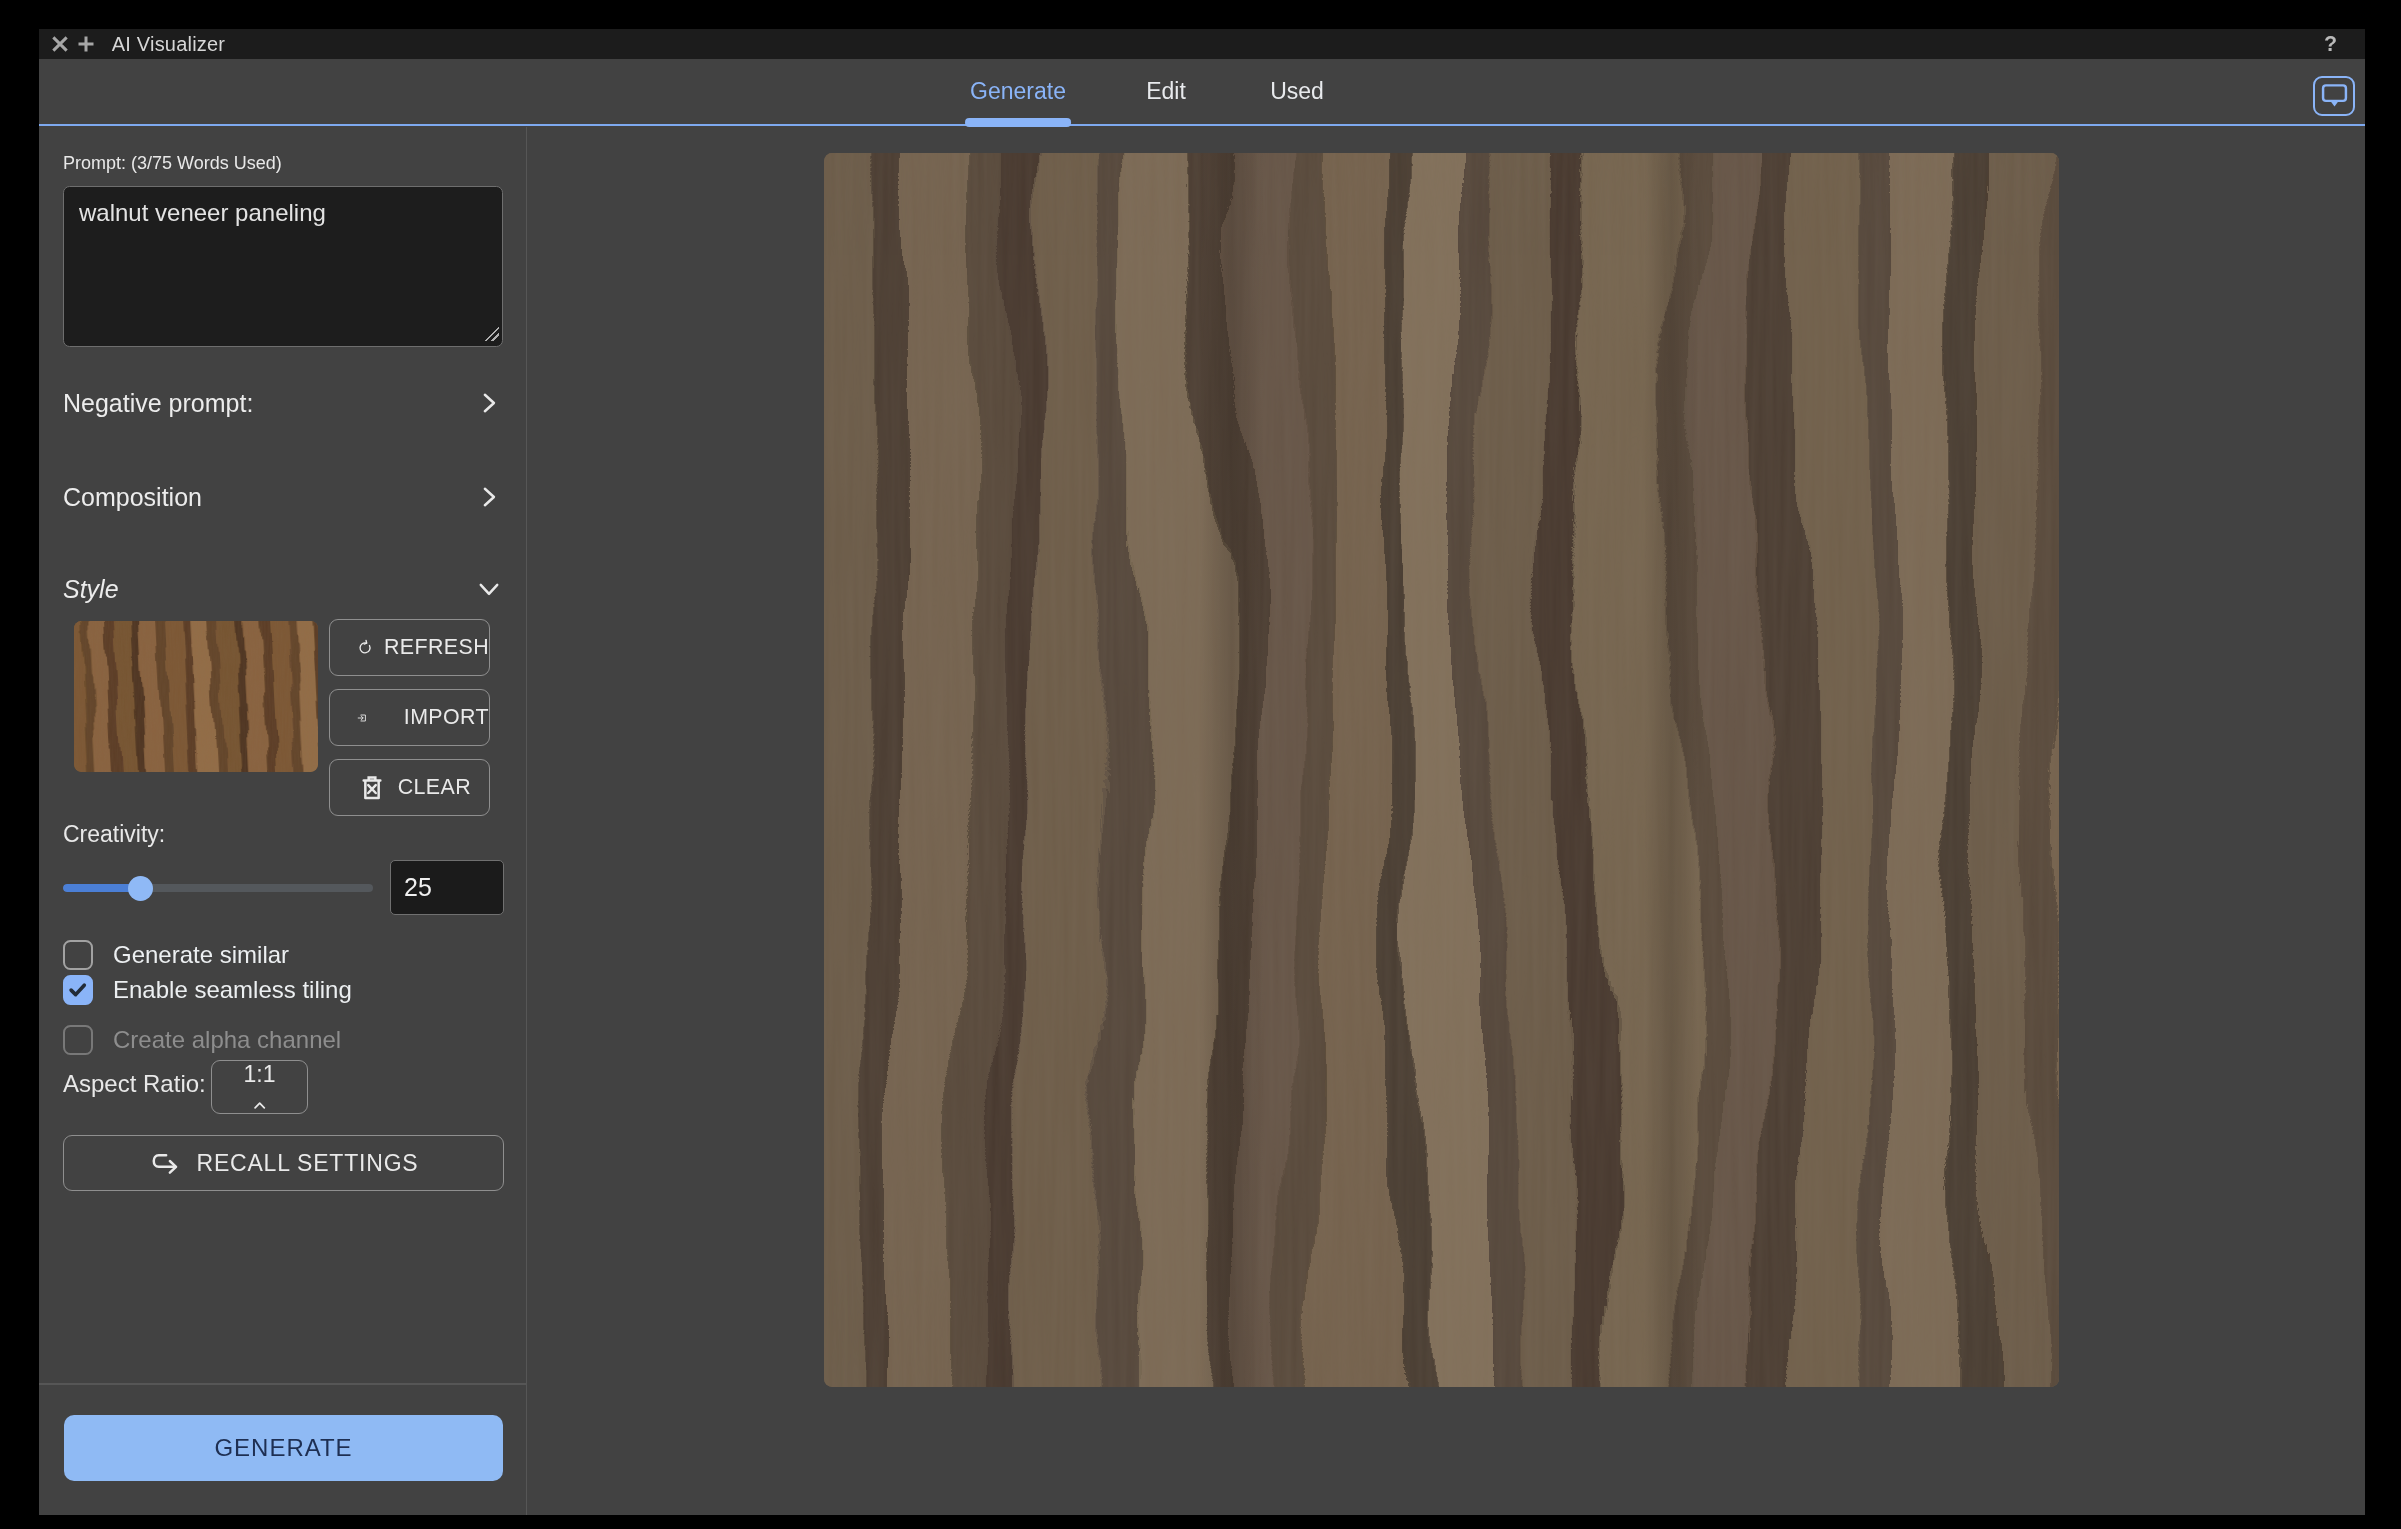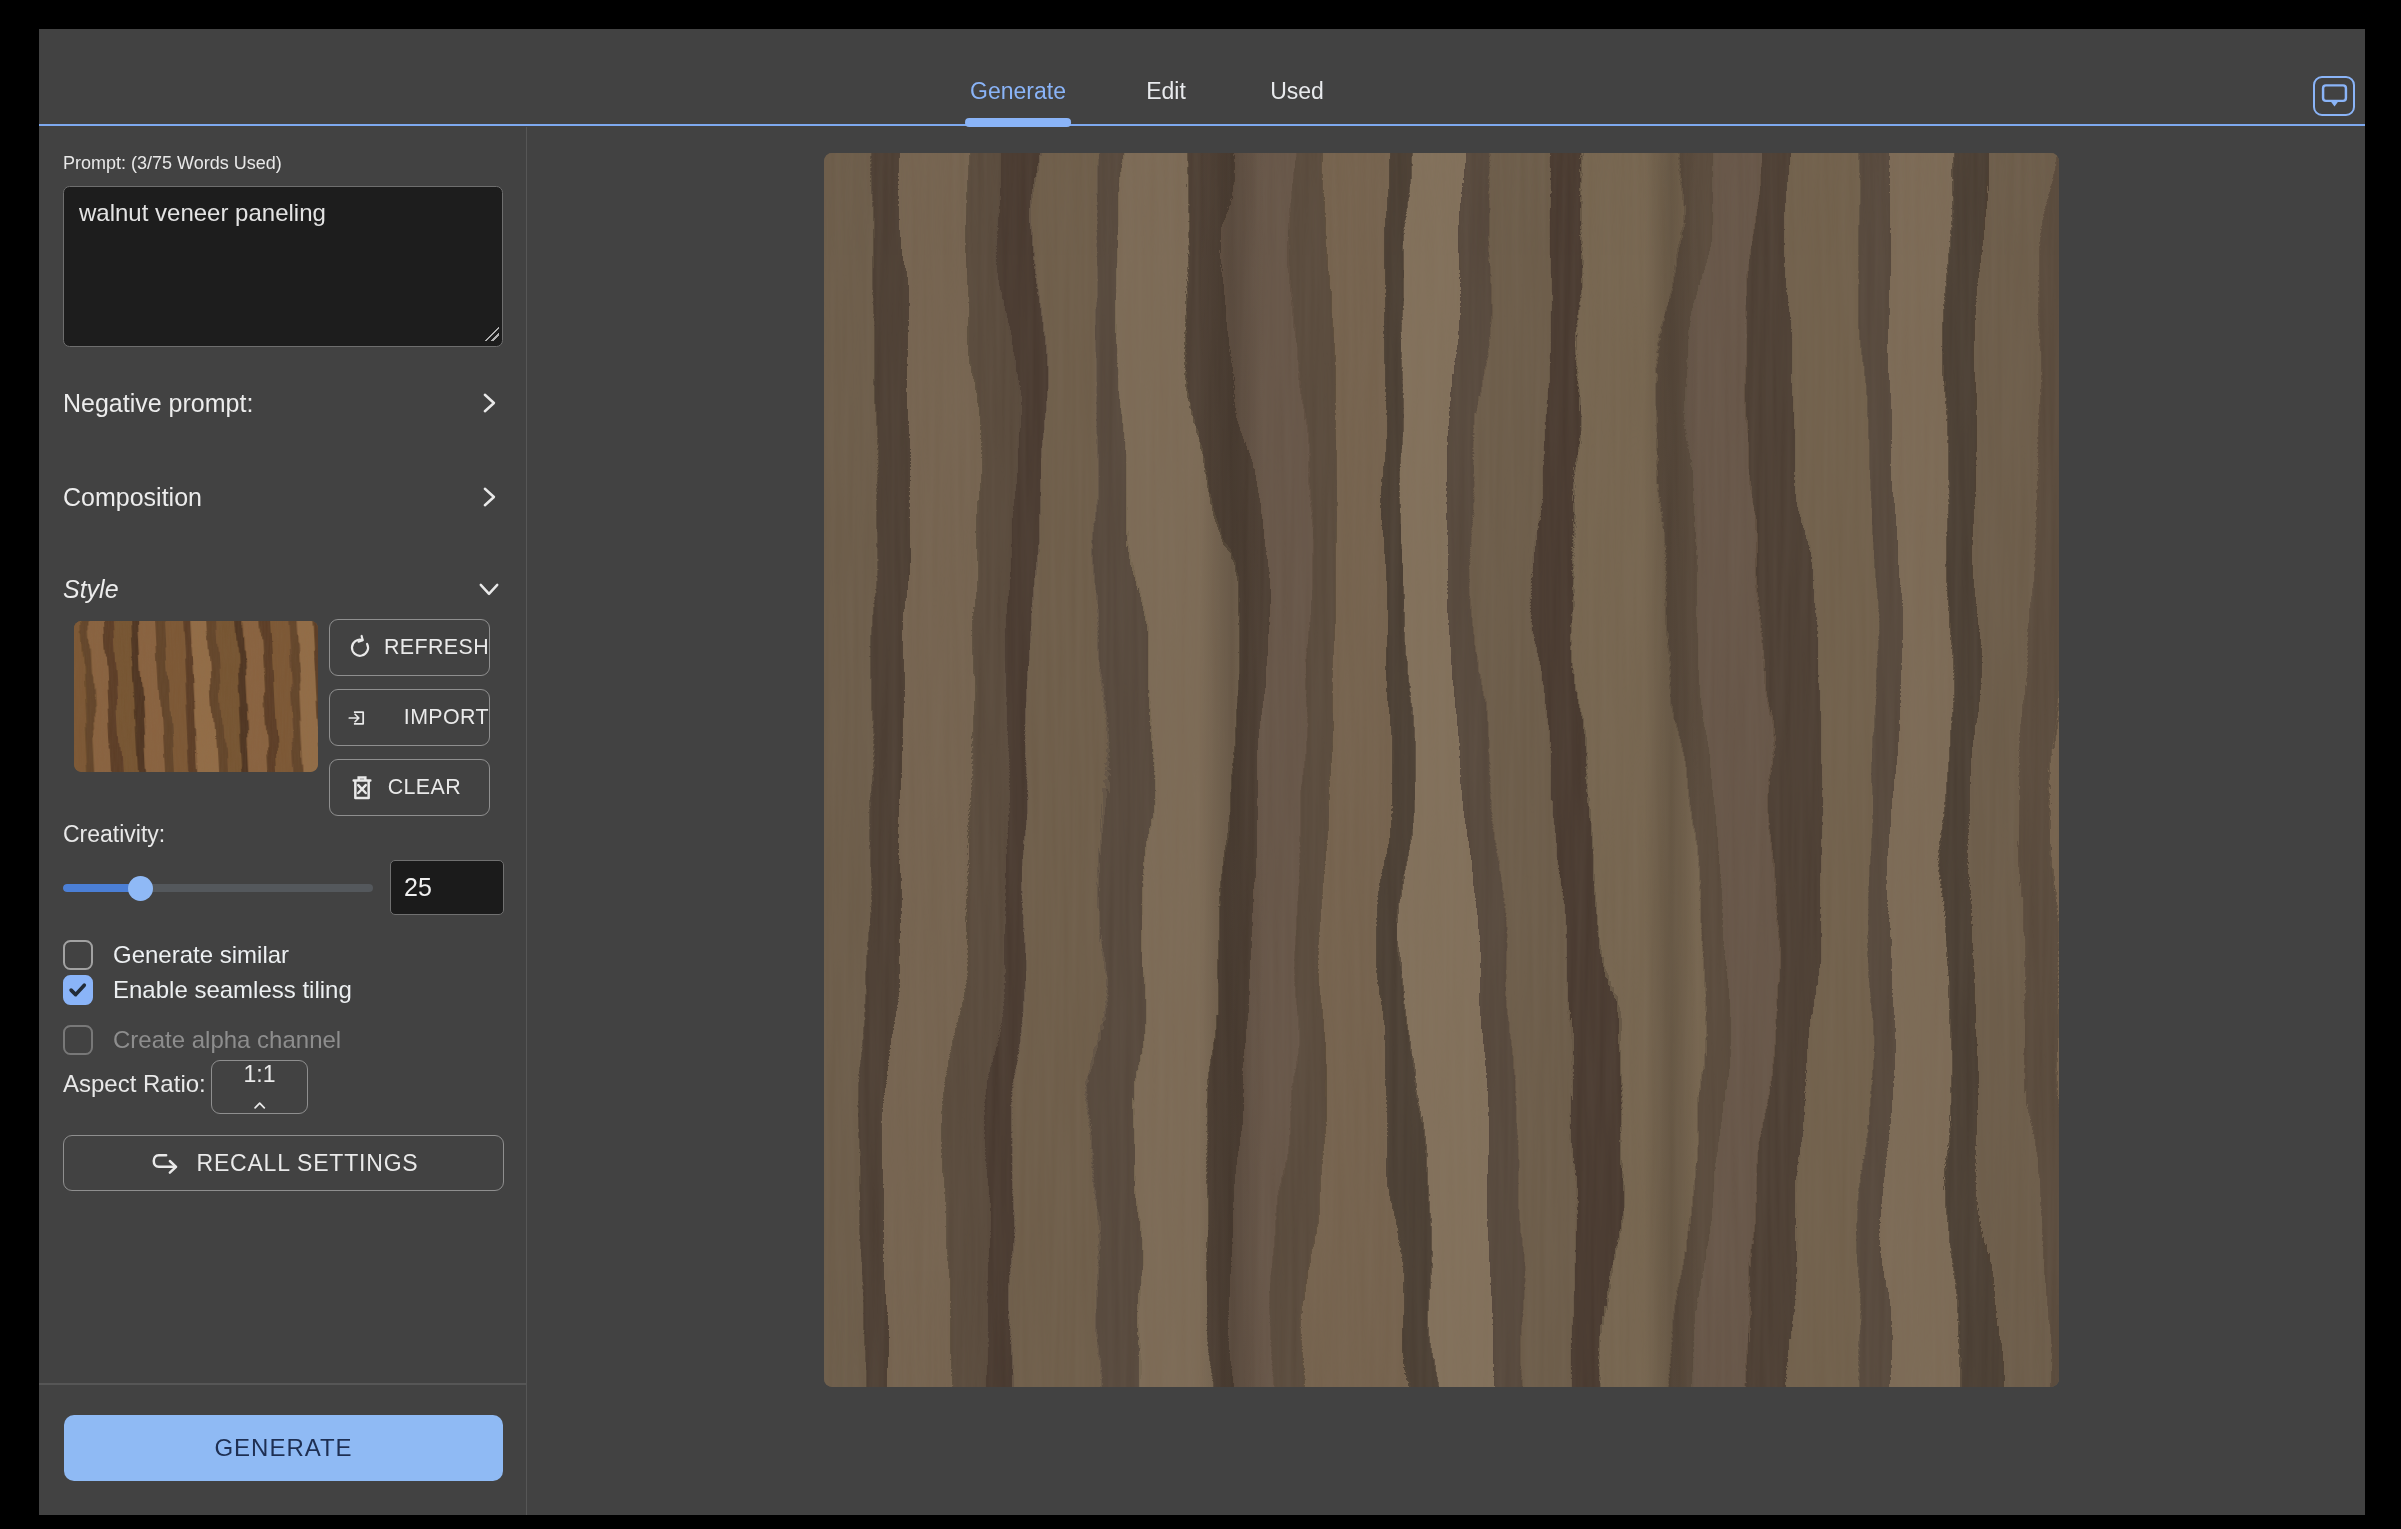--- a/index.html
+++ b/index.html
@@ -70,21 +70,21 @@
     border-radius:7.4px; overflow:hidden; cursor:pointer;
   }
   .style-thumb svg { width:100%; height:100%; display:block; }
   .btn-outline {
     background:transparent; border:1.6px solid #8f8f8f; border-radius:9px;
     color:#e9e9e9; display:flex; align-items:center; cursor:pointer;
     font-family:"Liberation Sans", sans-serif;
   }
   .style-btn {
     position:absolute; left:290px; width:161px; height:57px;
-    font-size:21.4px; letter-spacing:0.4px; gap:10.7px; padding-left:17px;
+    font-size:21.4px; letter-spacing:0.4px; gap:10.7px; padding-left:27px;
   }
   .style-btn.b0 { top:492px; } .style-btn.b1 { top:562px;gap:36px; } .style-btn.b2 { top:632px; }
   .creativity-label { position:absolute; left:24px; top:694px; font-size:23px; color:#e8e8e8; }
   .slider { position:absolute; left:24px; top:746px; width:310px; height:30px; cursor:pointer; }
   .slider-track {
     position:absolute; left:0; right:0; top:10.7px; height:8.2px; border-radius:4.1px; background:#54585c; overflow:hidden;
   }
   .slider-fill { height:100%; background:#4b7fd6; border-radius:4.1px; }
   .slider-thumb {
     position:absolute; top:2.5px; width:25px; height:25px; border-radius:50%; background:#8fb9f6;
@@ -131,20 +131,34 @@
     border-radius:8.2px; overflow:hidden;
   }
   .preview svg { width:100%; height:100%; display:block; }
   .icon-stroke { stroke:#e9e9e9; stroke-width:3; fill:none; }
 </style>
 </head>
 <body>
 
 <div class="window">
 
+  <div class="titlebar">
+    <span class="tb-icon">
+      <svg width="20" height="20" viewBox="0 0 24 24">
+          <path d="M4 4 L20 20 M20 4 L4 20" stroke="#a6a6a6" stroke-width="3.6" fill="none"></path>
+        </svg>
+    </span>
+    <span class="tb-icon">
+      <svg width="20" height="20" viewBox="0 0 24 24">
+          <path d="M12 3 L12 21 M3 12 L21 12" stroke="#a6a6a6" stroke-width="3.6" fill="none"></path>
+        </svg>
+    </span>
+    <span class="tb-title">AI Visualizer</span>
+    <span class="tb-help">?</span>
+  </div>
 
   <div class="tabbar">
     <span class="tab t0 active">Generate</span>
     <span class="tab t1">Edit</span>
     <span class="tab t2">Used</span>
     <span class="feedback-btn">
       <svg width="31" height="30" viewBox="0 0 38 36">
         <rect x="5" y="5" width="28" height="19" rx="3.5" fill="none" stroke="#8ab4f8" stroke-width="3"></rect>
         <path d="M14 24 L24 24 L19 31 Z" fill="#8ab4f8"></path>
       </svg>

